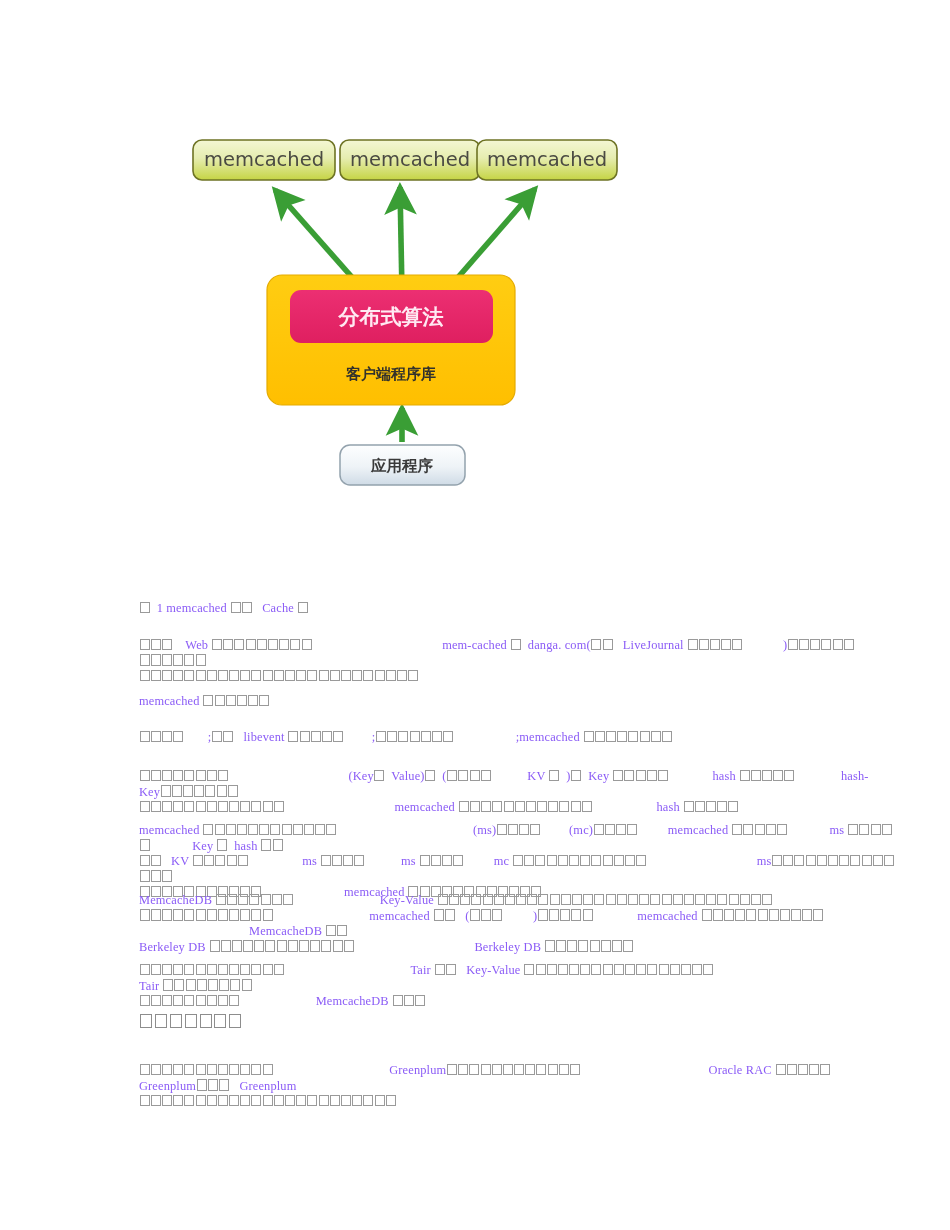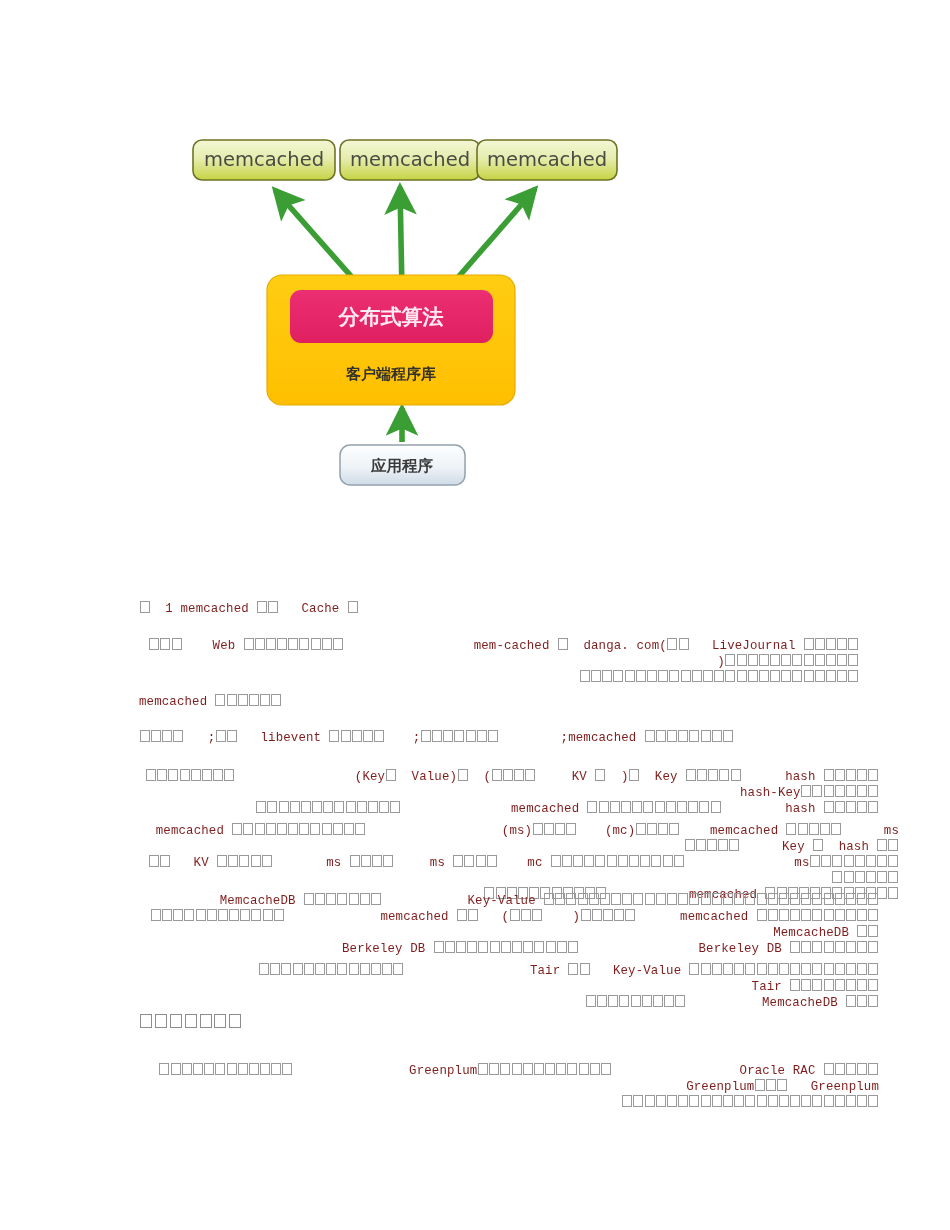--- a/index.html
+++ b/index.html
@@ -14,21 +14,20 @@
     font-family: "Liberation Serif", serif;
     color: #3f3f3f;
     overflow: hidden;
   }
 
   
   .page {
     position: absolute;
     inset: 0;
     background: #ffffff;
-    text-align: right;
   }
 
   
   .figure {
     position: absolute;
     left: 185px;
     top: 132px;
     width: 440px;
     height: 370px;
   }
@@ -54,24 +53,24 @@
   .cjk-blue {
     font-family: "DejaVu Sans", sans-serif;
     font-size: 15.5px;
     font-weight: bold;
     fill: #3a3a3a;
   }
 
   
   .txt {
     position: absolute;
-    font-family: Liberation Mono, monospace;
+    font-family: Liberation Serif, serif;
     font-size: 12.4px;
     line-height: 15.6px;
-    color: #7f1d1d;
+    color: #8b5cf6;
     white-space: pre-wrap;
     letter-spacing: 0.15px;
   }
   .txt.bold {
     font-weight: bold;
     font-size: 13.4px;
     letter-spacing: 1.1px;
   }
   
   .tofu {

